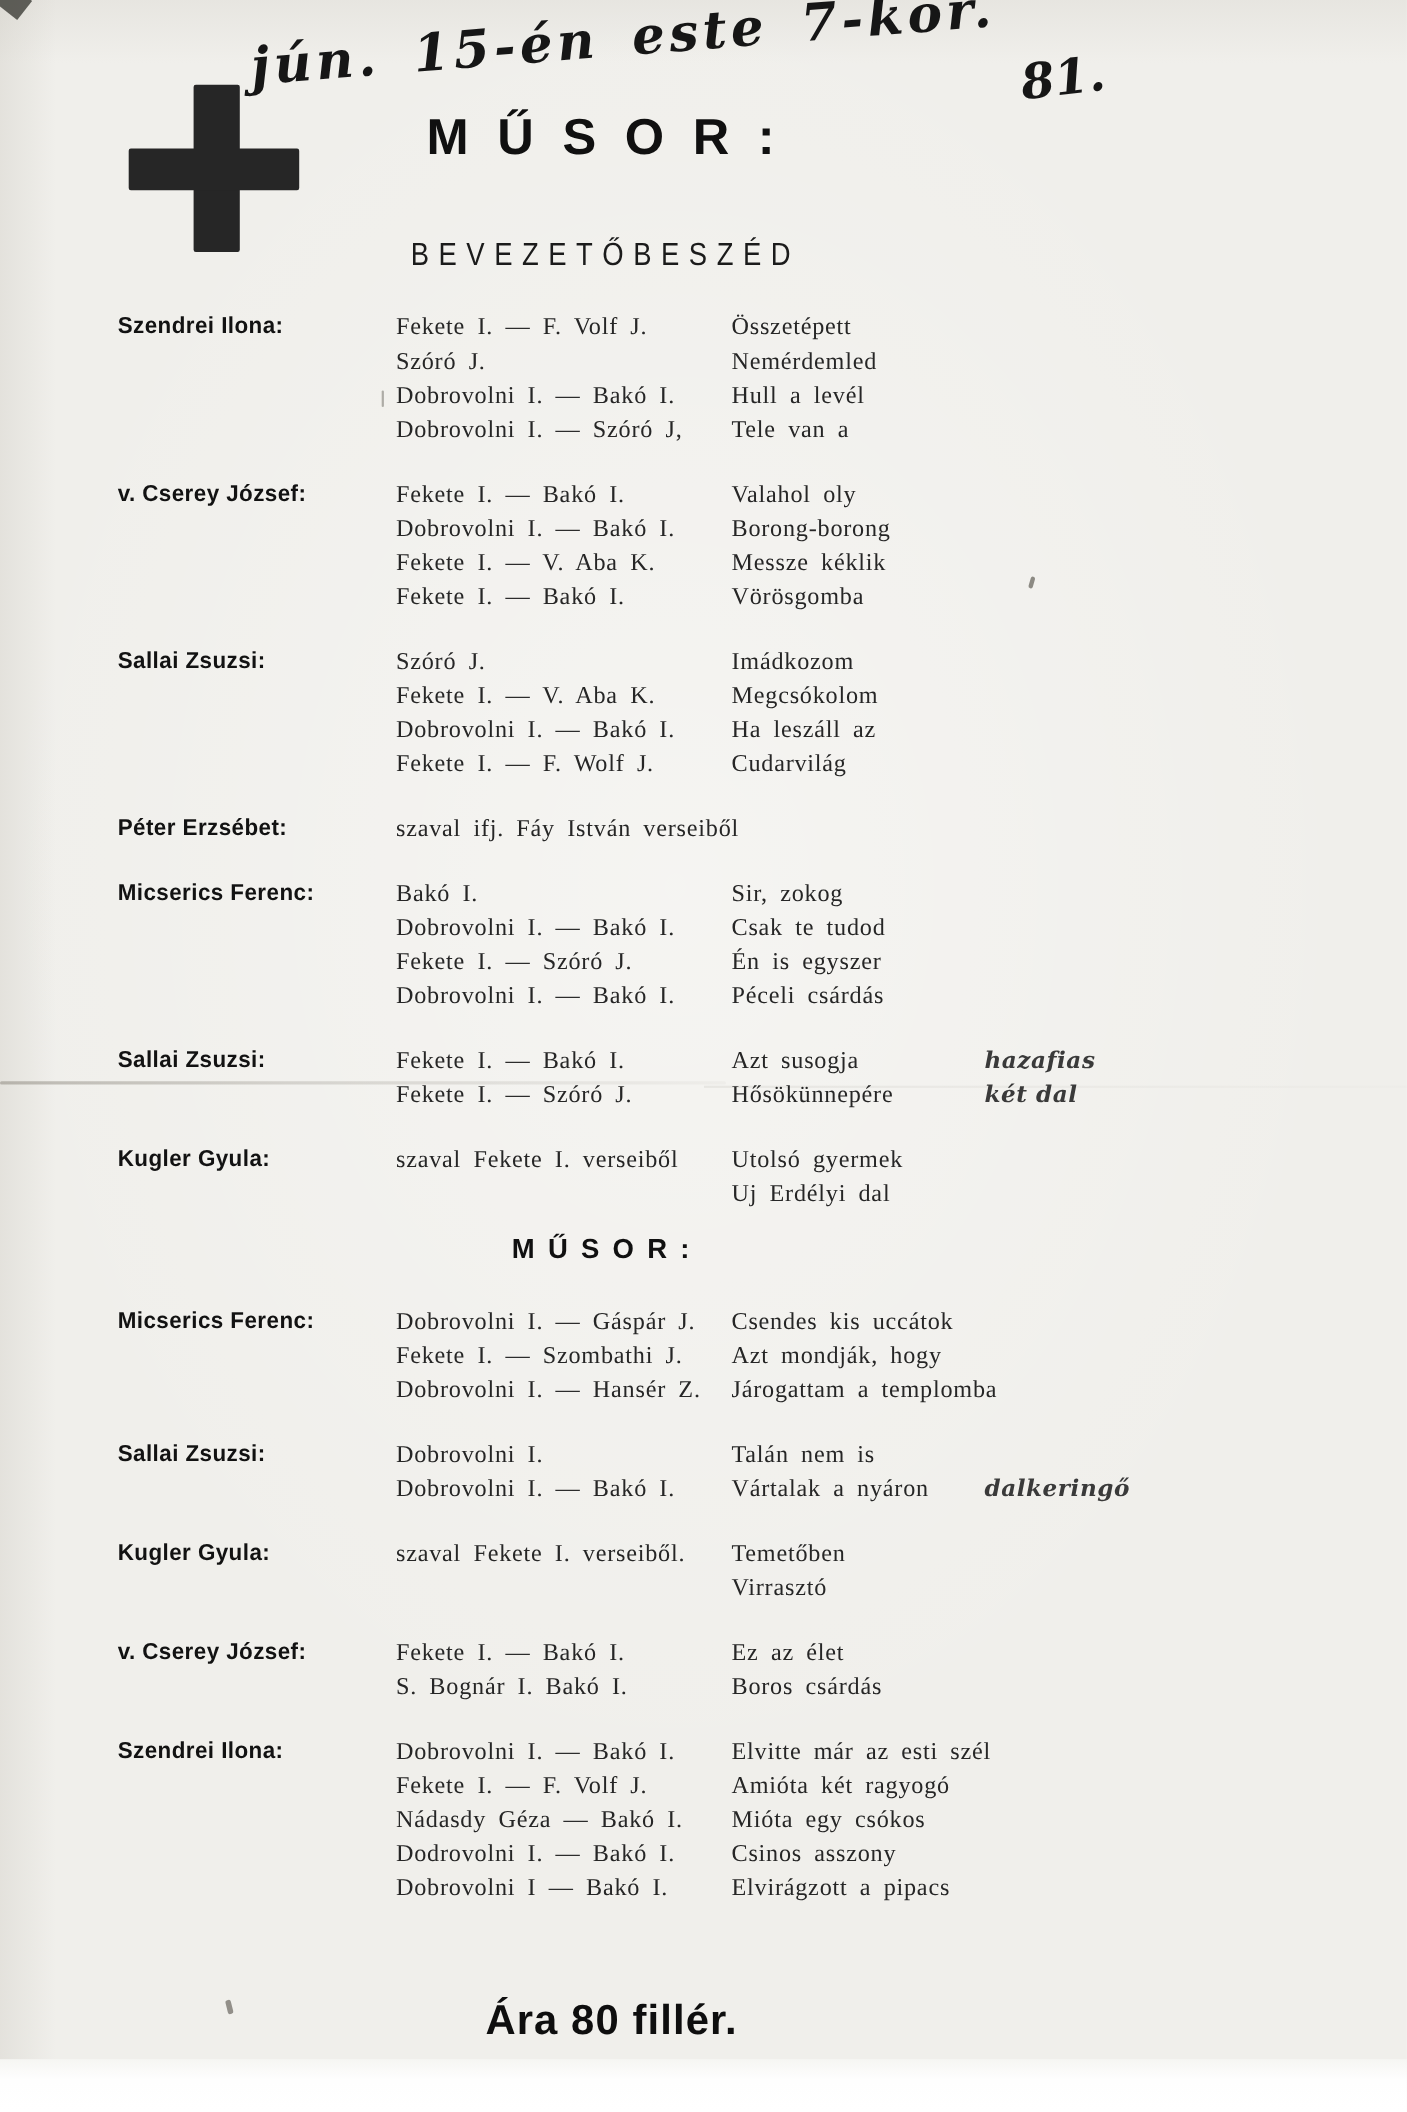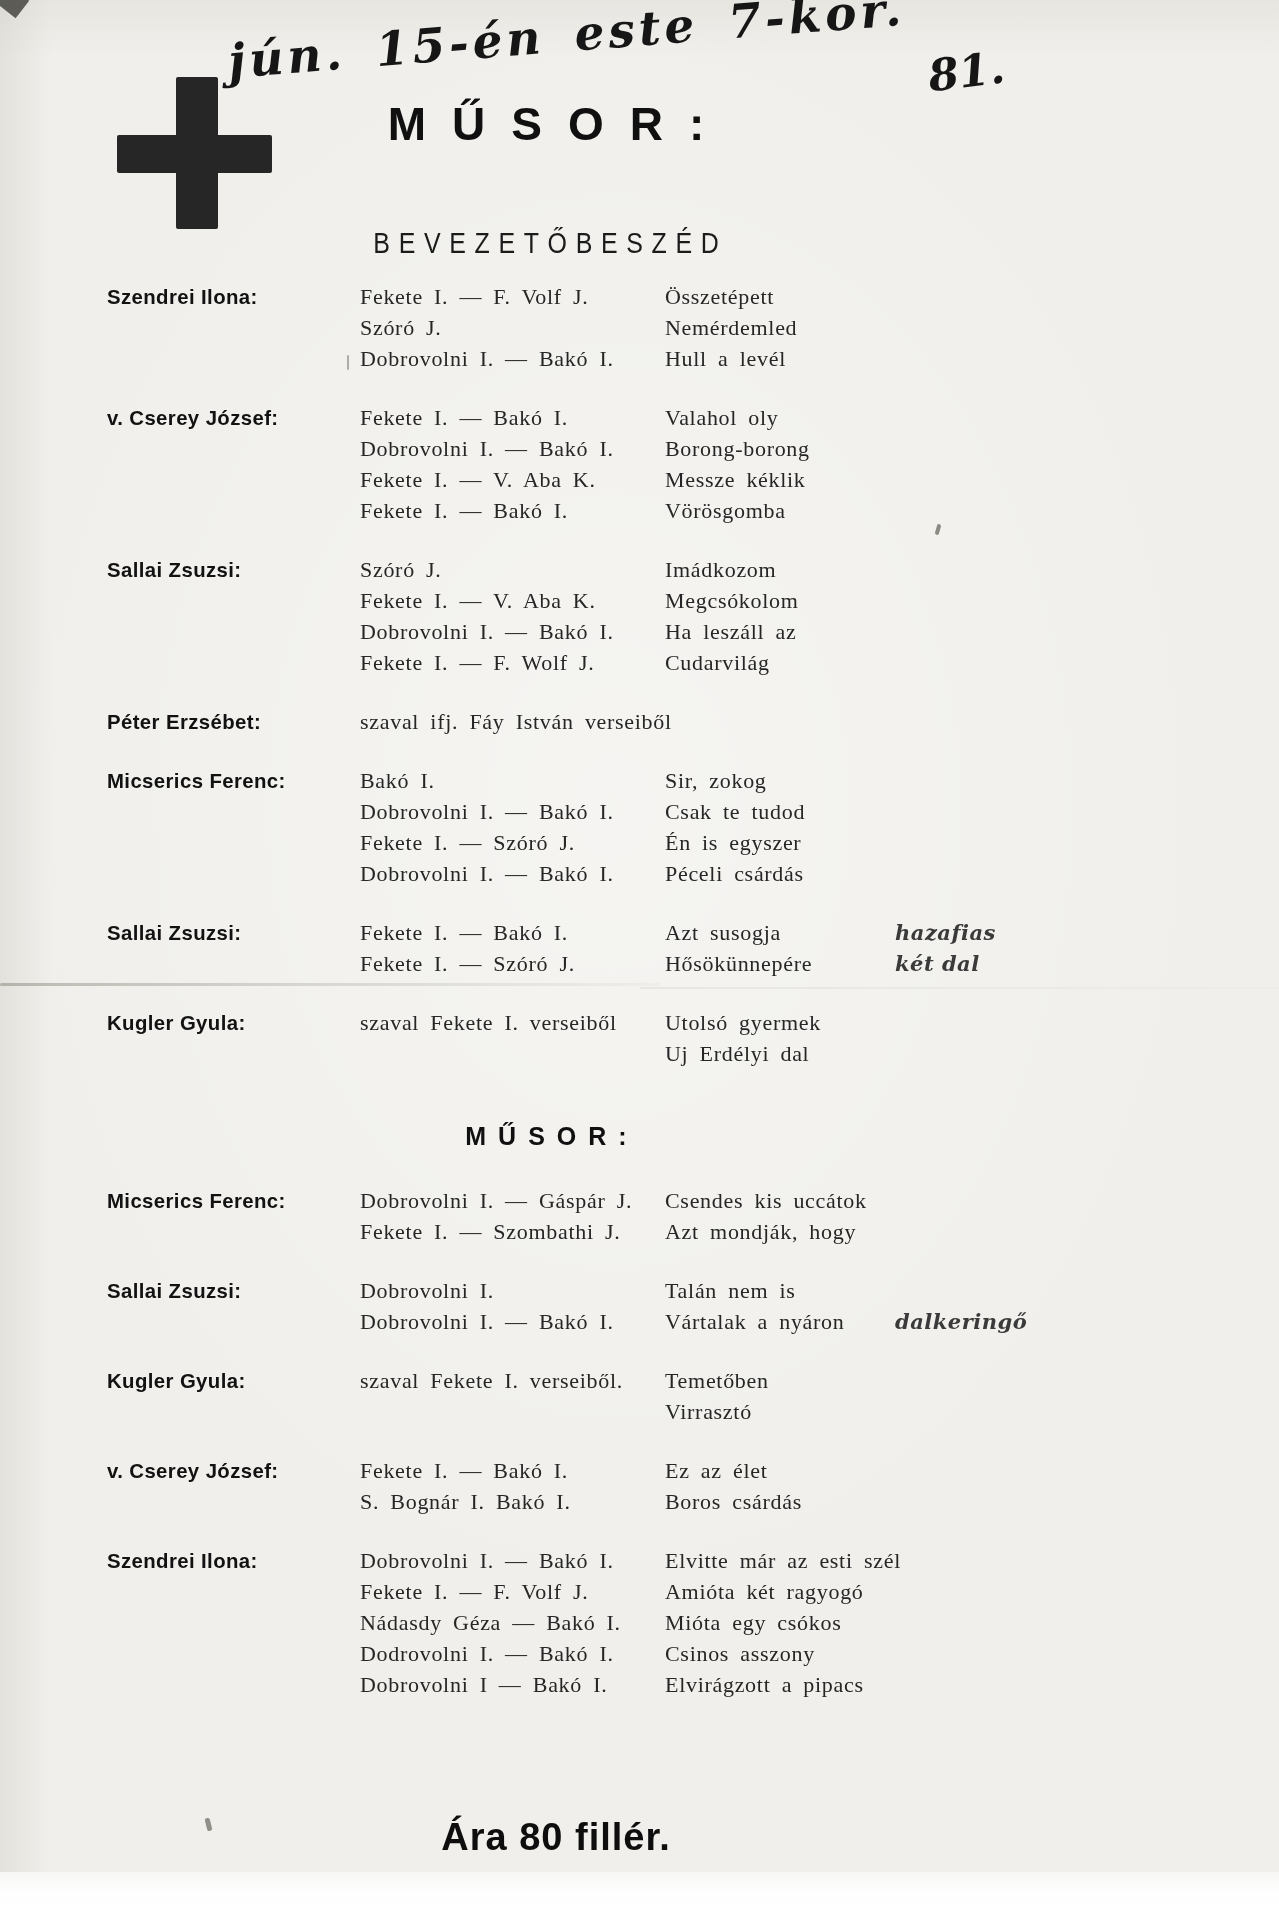--- a/index.html
+++ b/index.html
@@ -29,21 +29,21 @@
     position:absolute;left:928px;top:46px;
     font-family:"DejaVu Serif", serif;font-style:italic;font-weight:700;
     font-size:44px;color:#161616;transform:rotate(-7deg);
   }
   .center-col{position:absolute;left:0;width:1092px;text-align:center;}
   .musor{top:97px;}
   .musor span{
     font-family:"Liberation Sans", sans-serif;font-weight:700;
     font-size:46px;letter-spacing:26px;margin-right:-26px;color:#101010;white-space:nowrap;text-align:right;
   }
-  .subtitle{top:228px;}
+  .subtitle{top:216px;}
   .subtitle span{
     font-family:"Liberation Sans", sans-serif;font-weight:400;
     font-size:26px;letter-spacing:9px;margin-right:-9px;color:#1b1b1b;
     transform:scale(0.96,1.12);display:inline-block;white-space:nowrap;
   }
   .szunet{top:1122px;}
   .szunet span{
     font-family:"Liberation Sans", sans-serif;font-weight:700;
     font-size:25px;letter-spacing:12px;margin-right:-12px;color:#101010;white-space:nowrap;
   }
@@ -136,20 +136,24 @@
           <span class="title">Összetépett</span>
         </div>
         <div class="row">
           <span class="composer">Szóró J.</span>
           <span class="title">Nemérdemled</span>
         </div>
         <div class="row">
           <span class="composer">Dobrovolni I. — Bakó I.</span>
           <span class="title">Hull a levél</span>
         </div>
+        <div class="row">
+          <span class="composer">Dobrovolni I. — Szóró J,</span>
+          <span class="title">Tele van a</span>
+        </div>
       </div>
       <div class="block">
         <div class="row">
           <span class="performer">v. Cserey József:</span>
           <span class="composer">Fekete I. — Bakó I.</span>
           <span class="title">Valahol oly</span>
         </div>
         <div class="row">
           <span class="composer">Dobrovolni I. — Bakó I.</span>
           <span class="title">Borong-borong</span>
@@ -240,20 +244,24 @@
       <div class="block">
         <div class="row">
           <span class="performer">Micserics Ferenc:</span>
           <span class="composer">Dobrovolni I. — Gáspár J.</span>
           <span class="title">Csendes kis uccátok</span>
         </div>
         <div class="row">
           <span class="composer">Fekete I. — Szombathi J.</span>
           <span class="title">Azt mondják, hogy</span>
         </div>
+        <div class="row">
+          <span class="composer">Dobrovolni I. — Hansér Z.</span>
+          <span class="title">Járogattam a templomba</span>
+        </div>
       </div>
       <div class="block">
         <div class="row">
           <span class="performer">Sallai Zsuzsi:</span>
           <span class="composer">Dobrovolni I.</span>
           <span class="title">Talán nem is</span>
         </div>
         <div class="row">
           <span class="composer">Dobrovolni I. — Bakó I.</span>
           <span class="title">Vártalak a nyáron</span>

